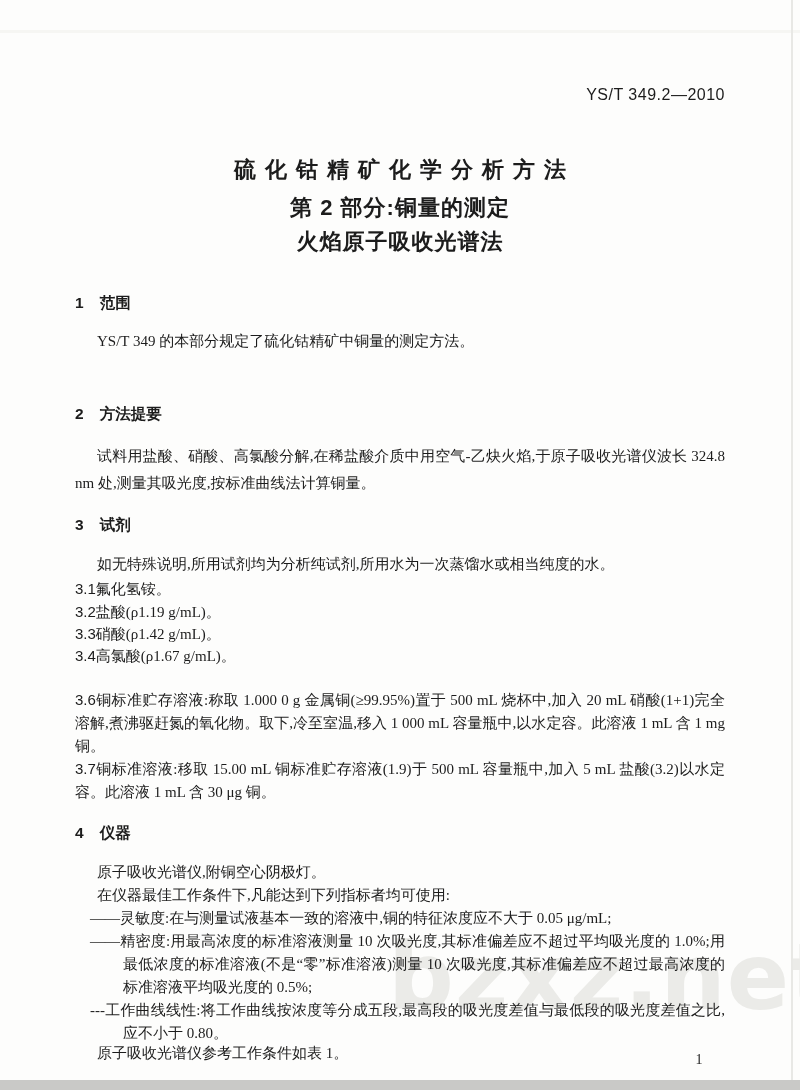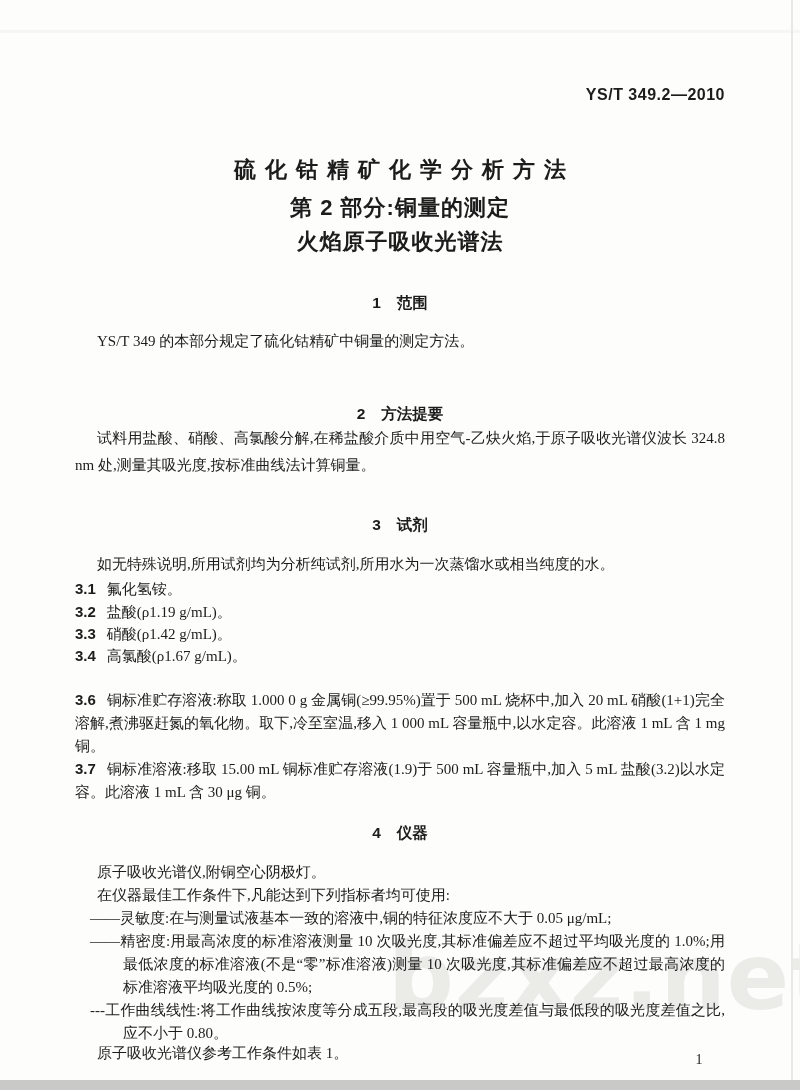--- a/index.html
+++ b/index.html
@@ -6,33 +6,33 @@
   .page{
     position:relative;width:800px;height:1090px;margin:0 auto;
     background:#fdfdfc;color:#1c1c1c;overflow:hidden;
     font-family:"Liberation Serif","DejaVu Serif",serif;
   }
   .block{
     position:absolute;left:75px;width:650px;
     font-size:15px;line-height:23px;text-align:justify;z-index:2;
   }
   .right{text-align:right;}
-  .std-code{font-family:"Liberation Sans","DejaVu Sans",sans-serif;font-weight:bold;font-size:16px;letter-spacing:.5px;}
+  .std-code{font-family:"Liberation Sans","DejaVu Sans",sans-serif;font-weight:normal;font-size:16px;letter-spacing:.5px;}
   .title-line{
     position:absolute;left:75px;width:650px;text-align:center;z-index:2;
     font-family:"Liberation Sans","DejaVu Sans",sans-serif;font-weight:bold;font-size:22px;
   }
   .ls-wide{letter-spacing:9px;text-indent:9px;text-align:center;}
   .ls-narrow{letter-spacing:1px;}
   .heading{
     font-family:"Liberation Sans","DejaVu Sans",sans-serif;
-    font-weight:bold;font-size:15.5px;text-align:center;
+    font-weight:bold;font-size:15.5px;text-align:left;
   }
   .hnum{margin-right:16px;}
-  .inum{font-family:"Liberation Sans","DejaVu Sans",sans-serif;font-weight:bold;margin-right:11px;}
+  .inum{font-family:"Liberation Sans","DejaVu Sans",sans-serif;font-weight:normal;}
   .indent{text-indent:22px;}
   .bullet{padding-left:48px;text-indent:-33px;width:602px;}
   .watermark{
     position:absolute;left:388px;top:924px;z-index:1;
     font-family:"DejaVu Sans","Liberation Sans",sans-serif;
     font-weight:bold;font-size:92px;color:#ebebe8;letter-spacing:1px;
     user-select:none;
   }
   .page-number{position:absolute;left:688px;top:1052px;width:22px;text-align:center;font-size:14px;z-index:2;}
   .edge-line{position:absolute;left:791px;top:0;width:2px;height:1080px;background:#e8e8e5;z-index:3;}
@@ -54,21 +54,21 @@
   <div class="title-line ls-narrow" style="top:227px">火焰原子吸收光谱法</div>
 
   <div class="block heading" style="top:291px">
     <span class="hnum">1</span><span>范围</span>
   </div>
   <div class="block indent" style="top:330px">YS/T 349 的本部分规定了硫化钴精矿中铜量的测定方法。</div>
 
   <div class="block heading" style="top:402px">
     <span class="hnum">2</span><span>方法提要</span>
   </div>
-  <div class="block indent" style="top:425px;line-height:27px">试料用盐酸、硝酸、高氯酸分解,在稀盐酸介质中用空气-乙炔火焰,于原子吸收光谱仪波长 324.8 nm 处,测量其吸光度,按标准曲线法计算铜量。</div>
+  <div class="block indent" style="top:443px;line-height:27px">试料用盐酸、硝酸、高氯酸分解,在稀盐酸介质中用空气-乙炔火焰,于原子吸收光谱仪波长 324.8 nm 处,测量其吸光度,按标准曲线法计算铜量。</div>
 
   <div class="block heading" style="top:513px">
     <span class="hnum">3</span><span>试剂</span>
   </div>
   <div class="block indent" style="top:553px">如无特殊说明,所用试剂均为分析纯试剂,所用水为一次蒸馏水或相当纯度的水。</div>
 
   <div class="block" style="top:577px">
     <span class="inum">3.1</span><span>氟化氢铵。</span>
   </div>
   <div class="block" style="top:600px">

